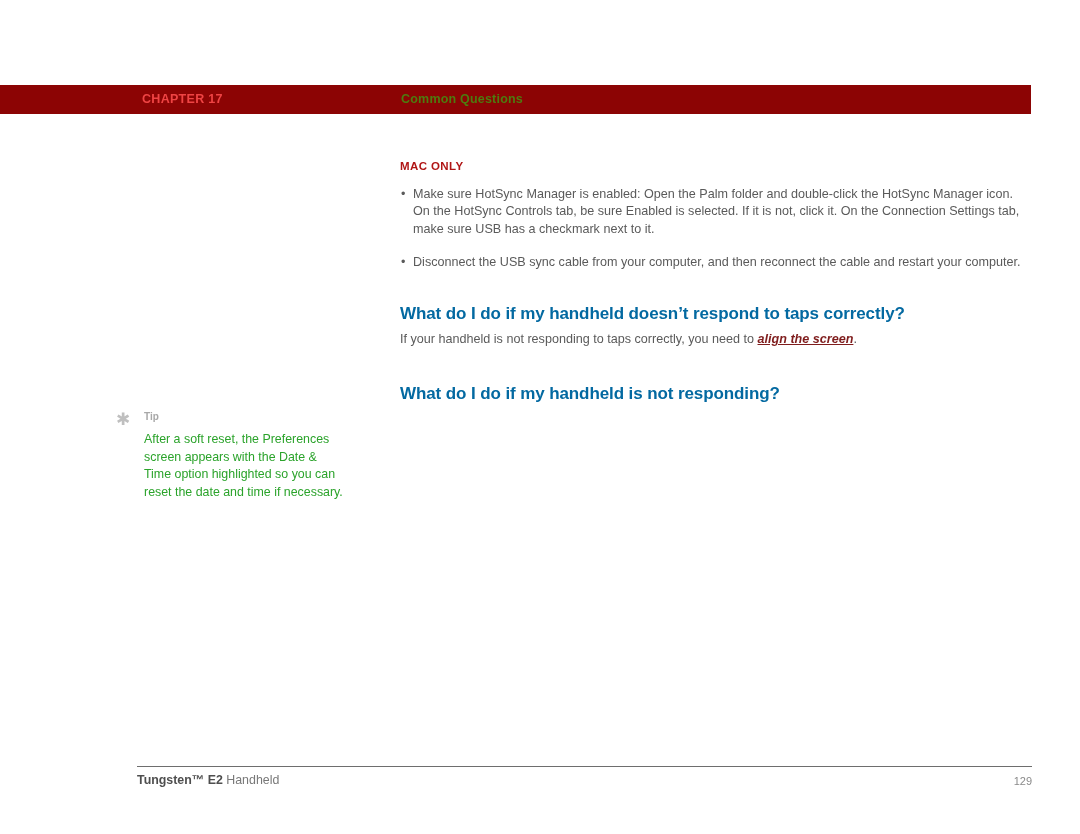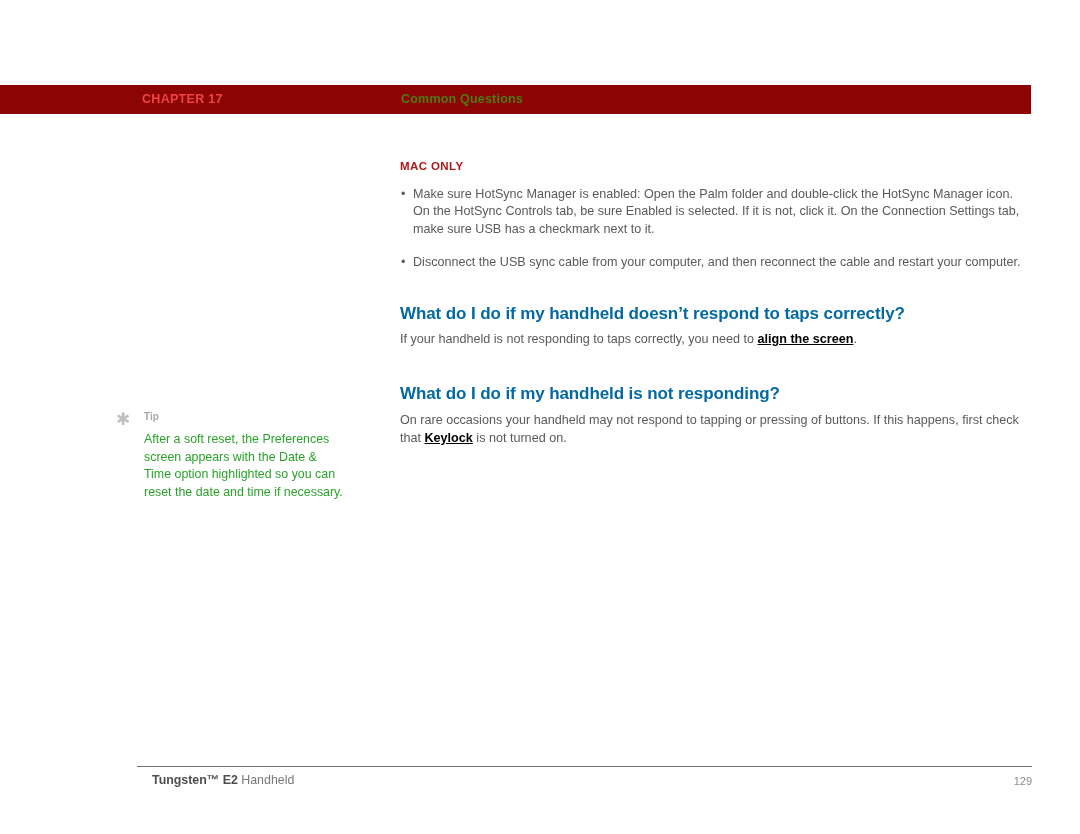--- a/index.html
+++ b/index.html
@@ -93,23 +93,24 @@
   }
 
   p.body-para {
     font-size: 12.6px;
     line-height: 17.3px;
     color: #5a5a5a;
     margin: 0;
   }
 
   a.doclink {
-    color: #000000;
+    color: #7f1d1d;
     font-weight: bold;
     text-decoration: underline;
+    font-style: italic;
   }
 
   .sect-1 { margin-top: 33px; }
   .sect-1 p { margin-top: 7px; }
   .sect-2 { margin-top: 36px; }
   .sect-2 p.first { margin-top: 8px; }
   .sect-2 p.second { margin-top: 17px; }
 
   
   .tip-box {
@@ -152,21 +153,21 @@
   .footer-rule {
     position: absolute;
     left: 137px;
     top: 766px;
     width: 895px;
     height: 1px;
     background: #6e6e6e;
   }
   .footer-left {
     position: absolute;
-    left: 152px;
+    left: 137px;
     top: 773px;
     font-size: 12.4px;
     color: #787878;
   }
   .footer-left .brand {
     font-weight: bold;
     color: #4e4e4e;
   }
   .footer-page {
     position: absolute;
@@ -208,20 +209,19 @@
     </li>
   </ul>
 
   <div class="sect-1">
     <h2 class="q-heading">What do I do if my handheld doesn’t respond to taps correctly?</h2>
     <p class="body-para"><span>If your handheld is not responding to taps correctly, you need to </span><a class="doclink" href="#">align the screen</a><span>.</span></p>
   </div>
 
   <div class="sect-2">
     <h2 class="q-heading">What do I do if my handheld is not responding?</h2>
-    <p class="body-para first"><span>On rare occasions your handheld may not respond to tapping or pressing of buttons. If this happens, first check that </span><a class="doclink" href="#">Keylock</a><span> is not turned on.</span></p>
   </div>
 
 </div>
 
 <div class="footer-rule"></div>
 <div class="footer-left"><span class="brand">Tungsten™ E2</span><span> Handheld</span></div>
 <div class="footer-page">129</div>
 
 </body></html>

